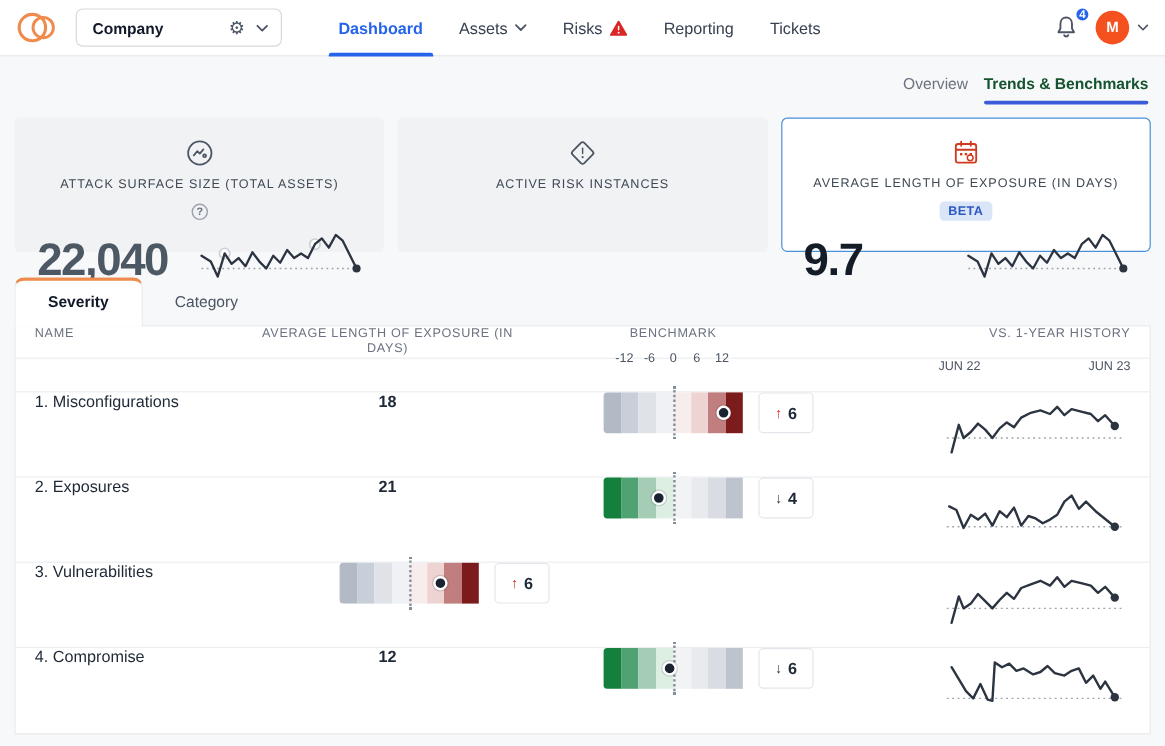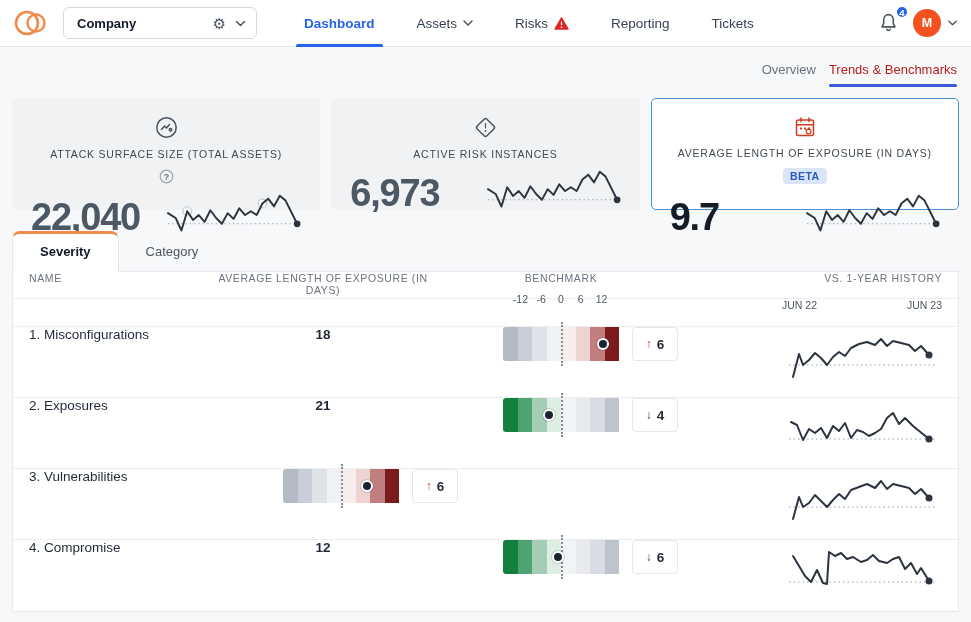--- a/index.html
+++ b/index.html
@@ -2,37 +2,37 @@
 <html><head>
 <meta charset="utf-8">
 <style>
   * { margin:0; padding:0; box-sizing:border-box; }
   html,body { width:971px; height:622px; overflow:hidden; }
   body { background:#f7f8f9; font-family:"Liberation Sans", sans-serif; color:#1f2937; }
 
   
   .topnav { height:47px; background:#fff; border-bottom:1px solid #e5e7eb; display:flex; align-items:center; padding:0 14px 0 12px; position:relative; }
   .logo { flex:0 0 auto; display:flex; align-items:center; }
-  .company-box { display:flex; align-items:center; border:1px solid #d5d9de; border-radius:6px; height:32px; padding:0 10px 0 13px; margin-left:13px; width:194px; cursor:pointer; background:#fff; }
+  .company-box { display:flex; align-items:center; border:1px solid #d5d9de; border-radius:6px; height:32px; padding:0 10px 0 13px; margin-left:13px; width:172px; cursor:pointer; background:#fff; }
   .company-label { font-weight:700; font-size:13px; color:#111827; flex:1; }
   .gear { font-size:15px; color:#4b5563; margin-right:9px; line-height:1; }
-  .nav { display:flex; margin-left:32px; height:47px; align-items:center;gap:12px; }
+  .nav { display:flex; margin-left:32px; height:47px; align-items:center; }
   .nav-item { padding:0 15px; font-size:13.5px; color:#374151; height:100%; display:flex; align-items:center; gap:6px; position:relative; cursor:pointer; white-space:nowrap; }
   .nav-item.active { color:#2563eb; font-weight:700; }
   .nav-item.active::after { content:""; position:absolute; left:7px; right:7px; bottom:0; height:3px; background:#2563eb; border-radius:2px 2px 0 0; }
   .top-right { margin-left:auto; display:flex; align-items:center; gap:13px; }
   .bell-wrap { position:relative; width:22px; height:22px; cursor:pointer; }
   .badge { position:absolute; top:-7px; right:-9px; background:#2563eb; color:#fff; font-size:9.5px; font-weight:700; width:14px; height:14px; border-radius:50%; display:flex; align-items:center; justify-content:center; border:2px solid #fff; }
   .avatar-wrap { display:flex; align-items:center; gap:7px; cursor:pointer; }
   .avatar { width:28px; height:28px; border-radius:50%; background:#f4511e; color:#fff; font-weight:700; font-size:12.5px; display:flex; align-items:center; justify-content:center; }
 
   
   .page-tabs { display:flex; gap:13px; padding:0 14px; margin-top:15px;justify-content:flex-end; }
   .page-tab { font-size:13px; color:#6b7280; padding-bottom:10px; position:relative; cursor:pointer; }
-  .page-tab.active { color:#b91c1c; font-weight:400; }
+  .page-tab.active { color:#14532d; font-weight:700; }
   .page-tab.active::after { content:""; position:absolute; left:0; right:0; bottom:0; height:3px; background:#3b5bdb; border-radius:2px; }
 
   
   .cards { display:flex; gap:11px; margin:11px 12px 0; }
   .card { flex:1; background:#f1f2f4; border:1px solid #f1f2f4; border-radius:5px; height:112px; padding:17px 18px 14px; cursor:pointer; }
   .card.selected { background:#fff; border-color:#4a90d9; }
   .card-head { display:flex; align-items:center; gap:9px;flex-direction:column; }
   .card-label { font-size:10.5px; letter-spacing:0.8px; color:#3f4954; font-weight:500; white-space:nowrap; }
   .beta { background:#dbe5f8; color:#2b59c3; font-size:10.5px; font-weight:700; padding:2px 7px; border-radius:4px; letter-spacing:0.4px; }
   .card-body { display:flex; justify-content:space-between; align-items:center; margin-top:7px; }
@@ -183,28 +183,20 @@
 
   <div class="card">
     <div class="card-head">
       <svg width="23" height="23" viewBox="0 0 23 23">
         <rect x="4.6" y="4.6" width="13.8" height="13.8" rx="2" transform="rotate(45 11.5 11.5)" class="icon-stroke" stroke-width="1.3"></rect>
         <rect x="10.9" y="7" width="1.2" height="5.6" rx="0.6" fill="#4b5563"></rect>
         <circle cx="11.5" cy="15" r="0.9" fill="#4b5563"></circle>
       </svg>
       <span class="card-label">ACTIVE RISK INSTANCES</span>
     </div>
-    <div class="card-body">
-      <span class="card-value">6,973</span>
-      <svg class="spark" width="135" height="52" viewBox="0 0 140 52">
-        <line class="base" x1="2" x2="138" y1="33" y2="33"></line>
-        <polyline points="2,22 10,27 16,40 22,20 28,29 34,24 40,31 46,19 52,27 58,33 64,22 70,28 76,17 82,24 88,20 94,24 100,12 106,7 112,15 118,4 124,9 136,33"></polyline>
-        <circle class="end" r="3.5" cx="136" cy="33"></circle>
-      </svg>
-    </div>
   </div>
 
   <div class="card selected">
     <div class="card-head">
       <svg width="22" height="22" viewBox="0 0 22 22">
         <rect x="2.5" y="4" width="17" height="15.5" rx="2" fill="none" stroke="#d03a1d" stroke-width="1.5"></rect>
         <line x1="2.5" y1="8.8" x2="19.5" y2="8.8" stroke="#d03a1d" stroke-width="1.5"></line>
         <line x1="7" y1="2" x2="7" y2="5.5" stroke="#d03a1d" stroke-width="1.5" stroke-linecap="round"></line>
         <line x1="15" y1="2" x2="15" y2="5.5" stroke="#d03a1d" stroke-width="1.5" stroke-linecap="round"></line>
         <rect x="6" y="11.5" width="2" height="2" fill="#d03a1d"></rect>

